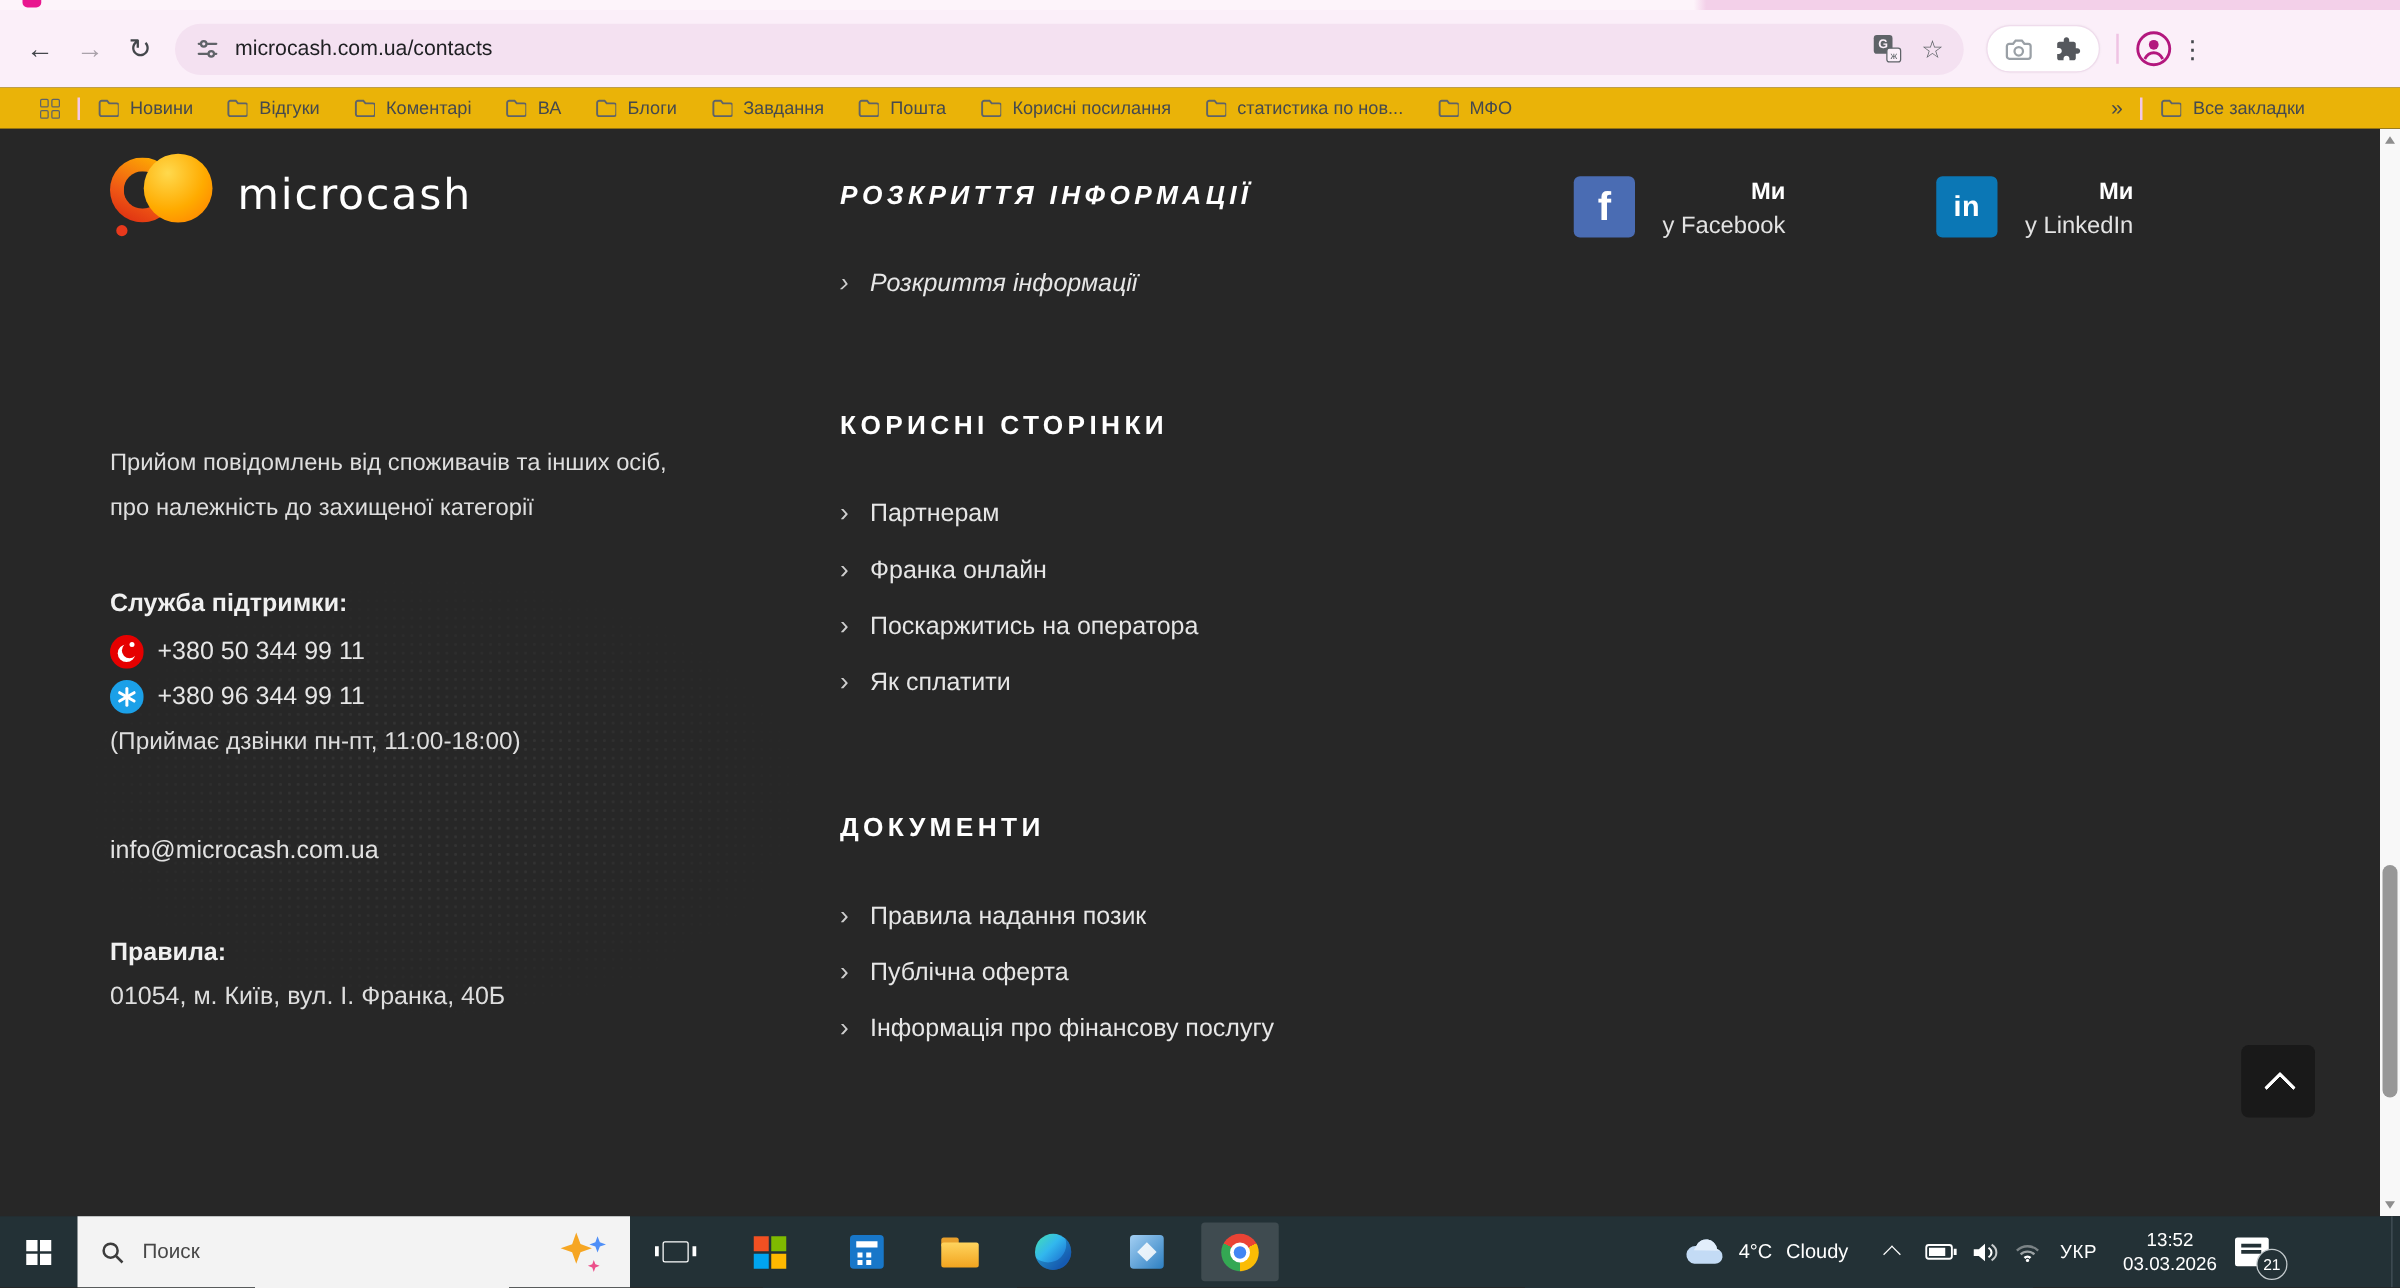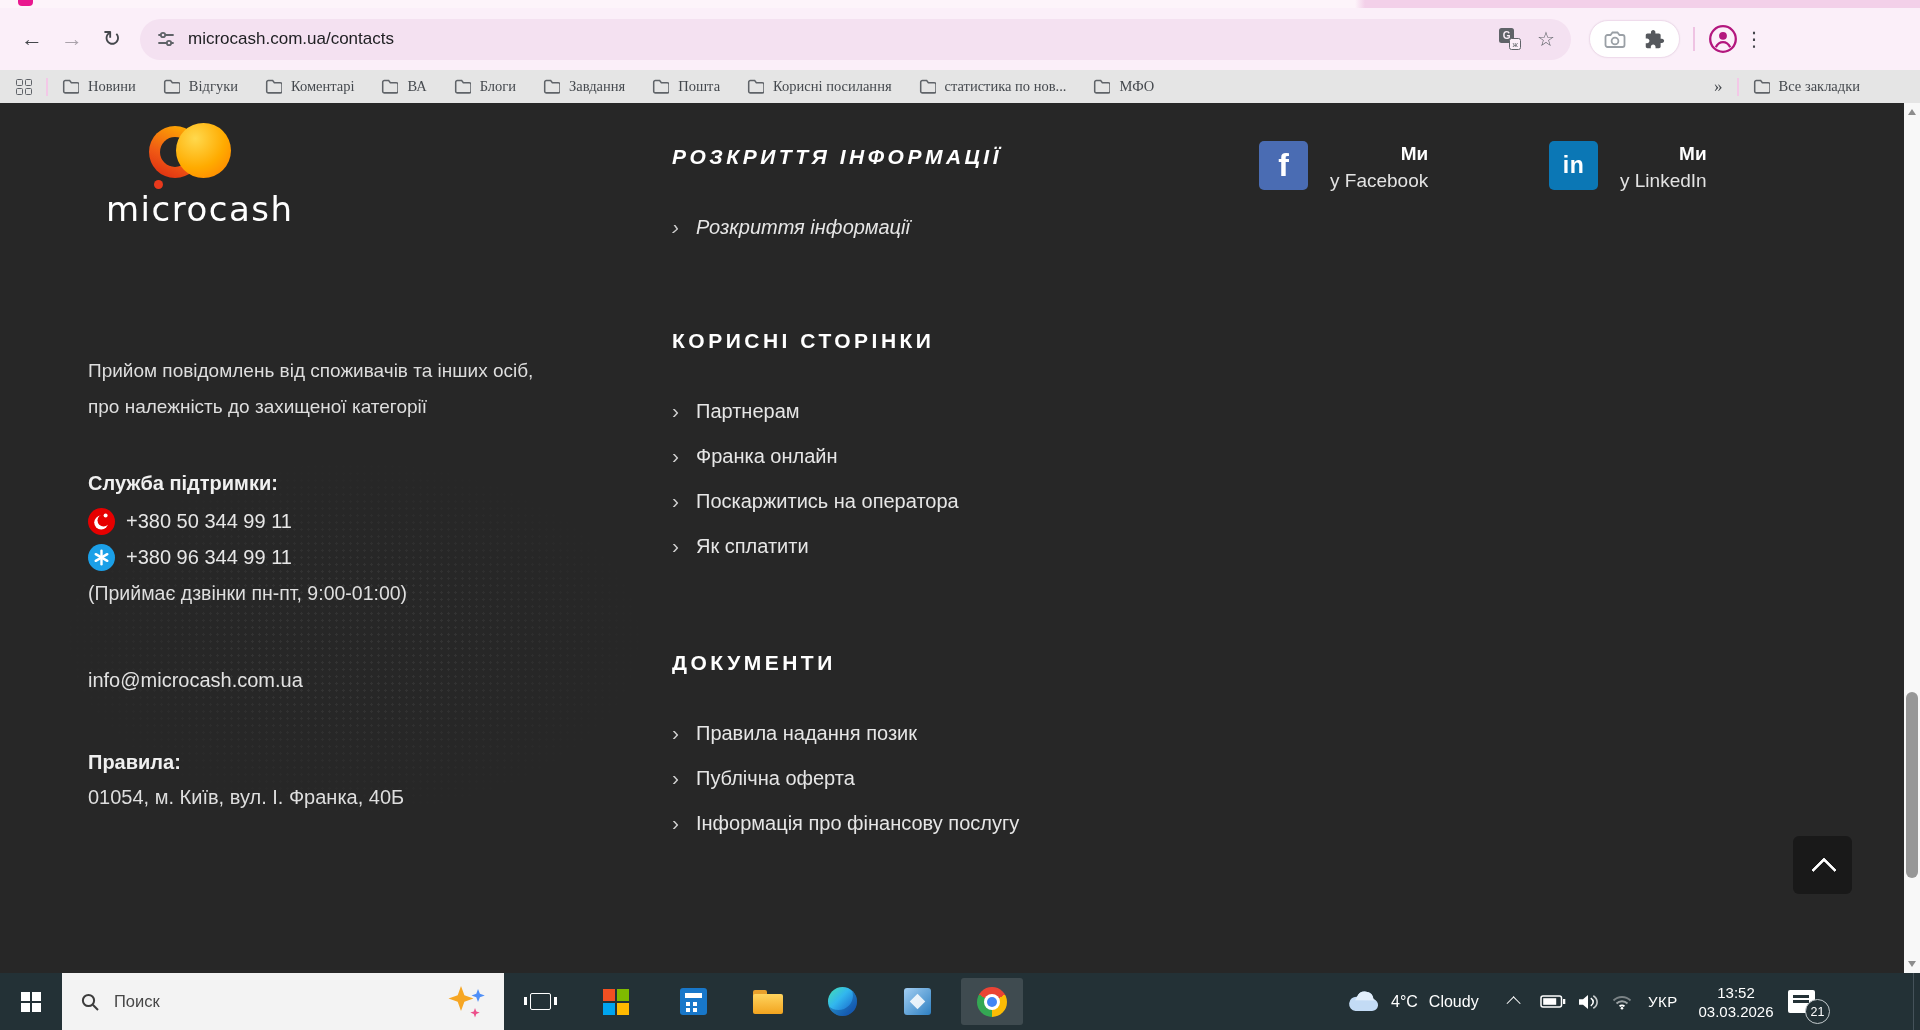--- a/index.html
+++ b/index.html
@@ -34,39 +34,39 @@
     display:flex; align-items:center; justify-content:center; }
   .tr-front { position:absolute; right:0; bottom:0; width:12px; height:12px; background:#fbeff9;
     border:1.6px solid #5f6368; border-radius:2.5px; color:#5f6368; font-size:8px;
     display:flex; align-items:center; justify-content:center; }
   .ext-pill { background:#fff; border:1px solid #efdcec; border-radius:19px; height:38px;
     display:flex; align-items:center; padding:0 14px; gap:18px; margin-left:10px; flex:none;
     box-shadow:0 0 2px rgba(0,0,0,.06); }
   .v-sep { width:2px; height:24px; background:#efc3e3; margin:0 13px; flex:none; }
   .menu-dots { font-size:20px; color:#44474c; flex:none; padding:0 6px; }
 
-  .bookmarks { height:33px; background:#e5e5e5; display:flex; align-items:center;
-    padding:0 12px; font-size:14.5px; color:#45494e;font-family:Liberation Serif, serif; }
+  .bookmarks { height:33px; background:#eab308; display:flex; align-items:center;
+    padding:0 28px; font-size:14.5px; color:#45494e; }
   .apps-grid { display:grid; grid-template:repeat(2,7px)/repeat(2,7px); gap:2px; margin:0 4px; }
   .apps-grid i { border:1.6px solid #5f6368; border-radius:1.5px; }
   .bm-sep { width:2px; height:18px; background:#f3c8e7; margin:0 14px 0 10px; flex:none; }
   .bm-item { display:flex; align-items:center; gap:9px; margin-right:27px; white-space:nowrap; cursor:default; }
   .bm-right { margin-left:auto; display:flex; align-items:center; margin-right:48px; }
   .overflow-chev { font-size:17px; color:#45494e; margin-right:4px; }
 
   
   #page { position:absolute; top:103px; left:0; width:1920px; height:870px;
     background:#272727; overflow:hidden; }
   .map-dots { position:absolute; left:60px; top:290px; width:700px; height:470px;
     background-image: radial-gradient(rgba(255,255,255,.8) 1px, transparent 1.3px);
     background-size:7px 7px; opacity:.07;
     -webkit-mask-image: radial-gradient(ellipse 55% 50% at 42% 52%, #000 25%, transparent 78%);
     mask-image: radial-gradient(ellipse 55% 50% at 42% 52%, #000 25%, transparent 78%); }
 
-  .logo { position:absolute; left:88px; top:20px; display:flex; align-items:center;flex-direction:column; }
+  .logo { position:absolute; left:88px; top:20px; display:flex; align-items:center; }
   .logo-rings { position:relative; width:84px; height:66px; }
   .ring { position:absolute; left:0; top:3px; width:52px; height:52px; border-radius:50%;
     border:11px solid transparent;
     background: linear-gradient(#272727,#272727) padding-box,
                 linear-gradient(205deg,#ffb300 5%,#f05a14 60%,#dd2c12 95%) border-box; }
   .coin { position:absolute; left:27px; top:0; width:55px; height:55px; border-radius:50%;
     background: radial-gradient(circle at 35% 28%, #ffd94d 0%, #ffab00 55%, #ff7a00 100%); }
   .logo-dot { position:absolute; left:5px; top:57px; width:9px; height:9px; border-radius:50%;
     background:#e8391c; }
   .wordmark { font-family:"DejaVu Sans", sans-serif; font-size:34px; font-weight:500;
@@ -355,21 +355,21 @@
             <line x1="13.5" y1="6.8" x2="13.5" y2="20.2"></line>
             <line x1="13.5" y1="6.8" x2="13.5" y2="20.2" transform="rotate(60 13.5 13.5)"></line>
             <line x1="13.5" y1="6.8" x2="13.5" y2="20.2" transform="rotate(120 13.5 13.5)"></line>
           </g>
         </svg>
       </span>
       <span>+380 96 344 99 11</span>
     </div>
 
 
-    <div class="hours">(Приймає дзвінки пн-пт, 9:00-01:00)</div>
+    <div class="hours">(Приймає дзвінки пн-пт, 11:00-18:00)</div>
   </div>
 
   <div class="email">info@microcash.com.ua</div>
 
   <div class="addr">
     <div class="addr-label">Правила:</div>
     <div class="addr-line">01054, м. Київ, вул. І. Франка, 40Б</div>
   </div>
 
   <div class="fsection sec-1">

